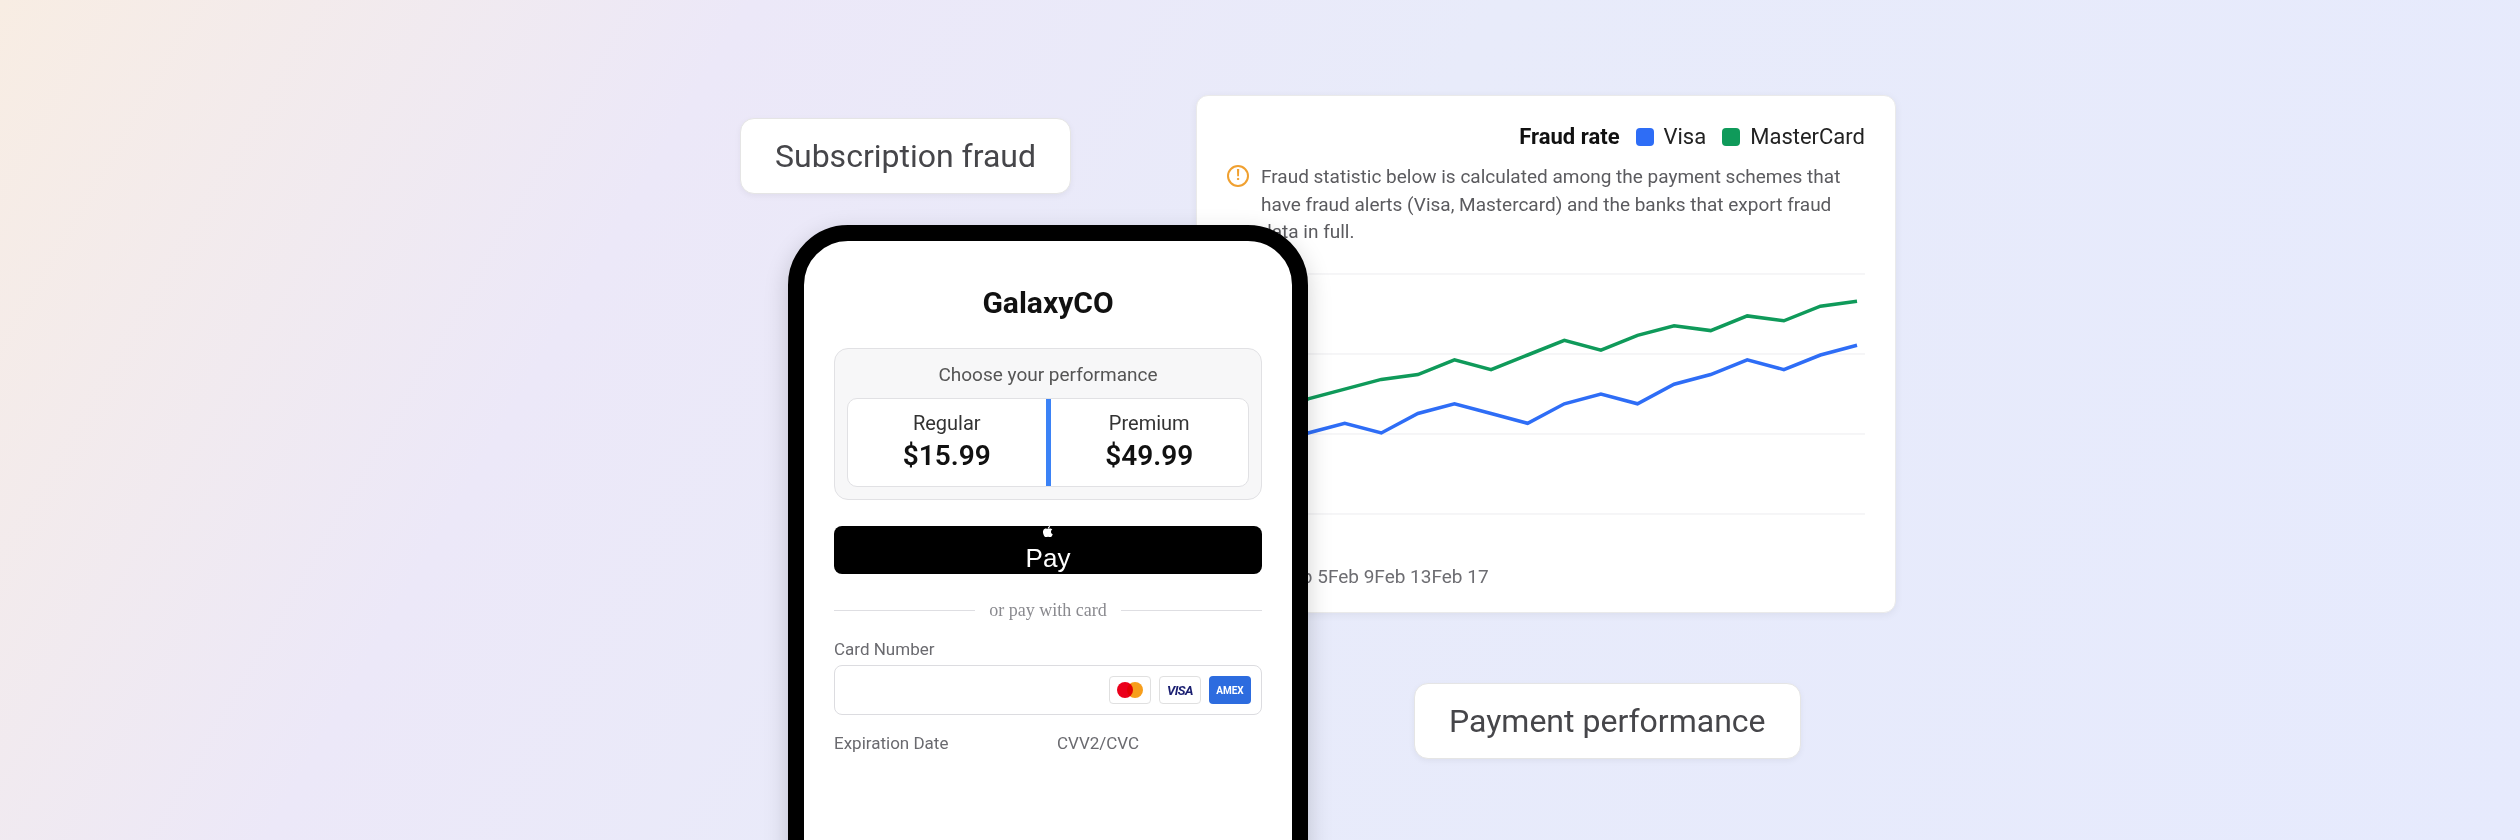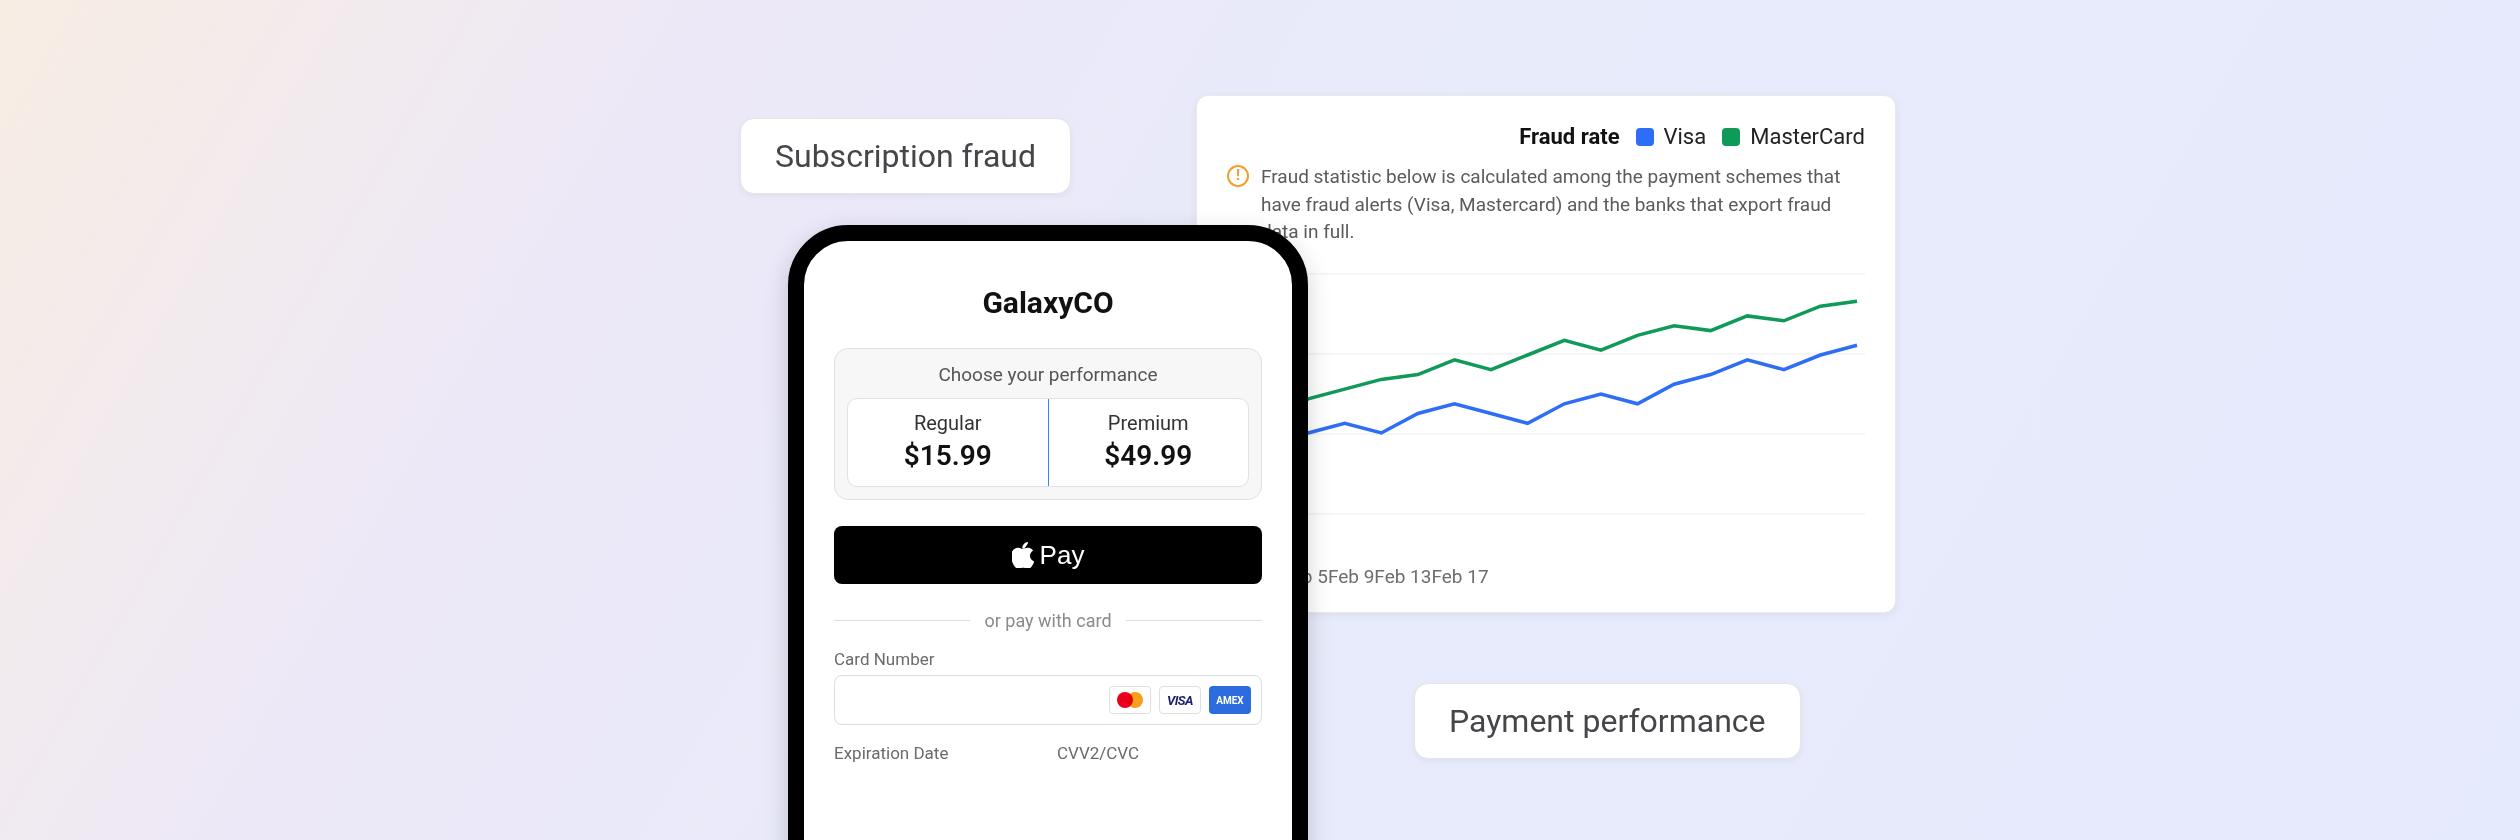--- a/index.html
+++ b/index.html
@@ -117,48 +117,50 @@
     background: #fff;
     border: 1px solid #e1e1e4;
     border-radius: 10px;
     overflow: hidden;
   }
   .plan {
     flex: 1;
     text-align: center;
     padding: 12px 4px 14px 4px;
   }
-  .plan + .plan { border-left: 1px solid #3b82f6; }
+  .plan + .plan { border-left: 5px solid #3b82f6; }
   .plan-name { font-size: 20px; color: #333; margin-bottom: 4px; }
   .plan-price { font-size: 28px; font-weight: 600; color: #111; }
 
   .apple-pay {
     width: 100%;
     background: #000;
     color: #fff;
     border: none;
     border-radius: 8px;
-    height: 58px;
+    height: 48px;
     display: flex;
     align-items: center;
     justify-content: center;
     gap: 6px;
     font-size: 26px;
     font-weight: 500;
     cursor: pointer;
+    flex-direction: column;
   }
   .apple-pay svg { width: 22px; height: 26px; fill: #fff; }
 
   .or-row {
     display: flex;
     align-items: center;
     gap: 14px;
     margin: 26px 0 18px 0;
     color: #8a8a8f;
     font-size: 18px;
+    font-family: Liberation Serif, serif;
   }
   .or-row .line { flex: 1; height: 1px; background: #dedee2; }
 
   .field-label { font-size: 17px; color: #6a6a6f; margin-bottom: 6px; display: block; }
   .card-input {
     display: flex;
     align-items: center;
     justify-content: flex-end;
     gap: 8px;
     border: 1px solid #dcdce0;

